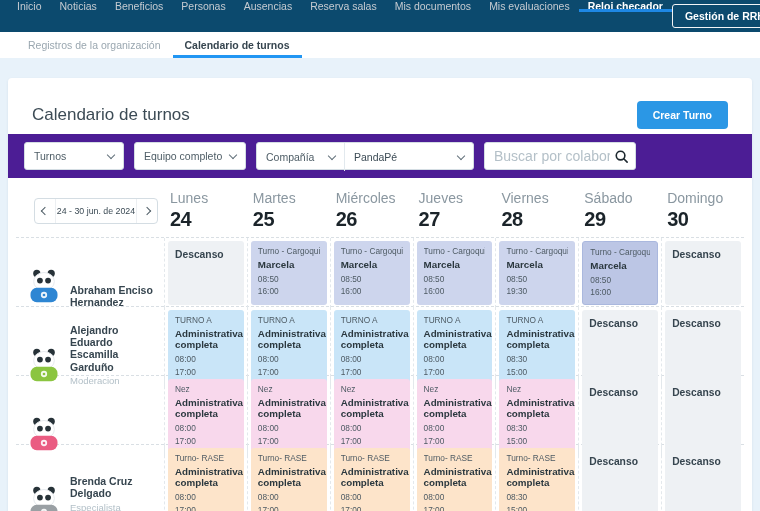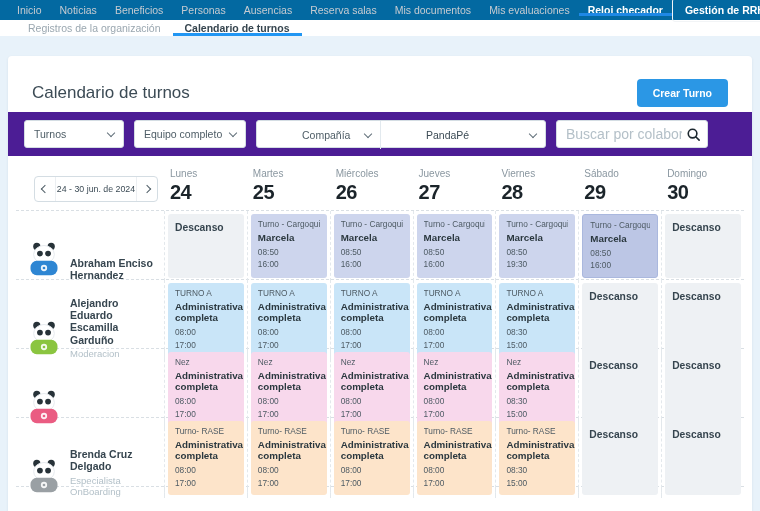--- a/index.html
+++ b/index.html
@@ -1,33 +1,33 @@
 <!DOCTYPE html>
 <html><head>
 <meta charset="utf-8">
 <style>
   * { margin:0; padding:0; box-sizing:border-box; }
   html,body { width:760px; height:511px; overflow:hidden; background:#e8f2fa;
     font-family:"Liberation Sans", sans-serif; }
 
   
-  .topnav { height:20px; background:#0369a1; display:flex; align-items:center;
+  .topnav { height:32px; background:#0c4a6e; display:flex; align-items:flex-start;
     padding:0 10px 0 8px; }
   .nav-item { display:flex; align-items:center; padding:0 9px; font-size:10.5px;
     color:#c6cbd1; cursor:pointer; position:relative; white-space:nowrap; }
   .nav-item.active { color:#ffffff; font-weight:bold; }
   .nav-item.active::after { content:""; position:absolute; left:0; right:0; bottom:0;
     height:3px; background:#1e88e5; }
   .nav-spacer { flex:1; }
   .rrhh-btn { align-self:center; border:1px solid #f2f4f6; border-radius:3px;
     color:#ffffff; font-size:10.5px; font-weight:bold; padding:5px 12px;
     background:transparent; cursor:pointer; white-space:nowrap; }
 
   
-  .tabsbar { height:16px; background:#ffffff; display:flex; align-items:stretch;
+  .tabsbar { height:26px; background:#ffffff; display:flex; align-items:stretch;
     padding-left:16px; }
   .tab { display:flex; align-items:center; padding:0 12px; font-size:10.5px;
     color:#9aa7b0; cursor:pointer; position:relative; white-space:nowrap; }
   .tab.active { color:#36454f; font-weight:bold; }
   .tab.active::after { content:""; position:absolute; left:0; right:0; bottom:0;
     height:3px; background:#2196f3; }
 
   
   .card { margin:20px 8px 0 8px; background:#ffffff; border-radius:4px;
     box-shadow:0 1px 3px rgba(30,60,90,.08); height:480px; overflow:hidden; }
@@ -42,21 +42,21 @@
   .filter-band { background:#4c1d95; height:44px; display:flex; align-items:center;
     gap:10px; padding:0 16px; }
   .select { background:#ffffff; border:1px solid #d4dde3; border-radius:3px;
     height:28px; display:flex; align-items:center; justify-content:space-between;
     font-size:10.5px; color:#4e5d66; padding:0 9px; cursor:pointer; }
   .sel-turnos { width:100px; }
   .sel-equipo { width:112px; }
   .select-group { display:flex; align-items:stretch; background:#fff;
     border:1px solid #d4dde3; border-radius:3px; height:28px; }
   .select-group .part { display:flex; align-items:center; justify-content:space-between;
-    font-size:10.5px; color:#4e5d66; padding:14px 9px; cursor:pointer;margin-left:36px; }
+    font-size:10.5px; color:#4e5d66; padding:14px 9px; cursor:pointer; }
   .select-group .part:first-child { width:88px; border-right:1px solid #e2e9ee; }
   .select-group .part:last-child { width:128px; color:#3c4b55; }
   .chev { width:6px; height:6px; border-right:1.4px solid #62707a;
     border-bottom:1.4px solid #62707a; transform:rotate(45deg); margin-top:-3px; flex:none; }
   .search-box { background:#ffffff; border:1px solid #d4dde3; border-radius:3px;
     height:28px; width:152px; display:flex; align-items:center; padding:0 6px 0 9px; }
   .search-box input { border:none; outline:none; flex:1; min-width:0; font-size:14px;
     color:#36454f; font-family:Liberation Sans, sans-serif; }
   .search-box input::placeholder { color:#b4c0c8; }
   .search-ic { flex:none; margin-left:4px; }
@@ -70,21 +70,21 @@
   .datenav .arrow { width:20px; height:100%; display:flex; align-items:center;
     justify-content:center; cursor:pointer; }
   .datenav .lbl { flex:1; text-align:center; font-size:8.8px; color:#3c4b55;
     border-left:1px solid #eceff2; border-right:1px solid #eceff2; height:100%;
     display:flex; align-items:center; justify-content:center; white-space:nowrap; }
   .chev-l { width:6px; height:6px; border-left:1.4px solid #4e5d66;
     border-bottom:1.4px solid #4e5d66; transform:rotate(45deg); }
   .chev-r { width:6px; height:6px; border-right:1.4px solid #4e5d66;
     border-top:1.4px solid #4e5d66; transform:rotate(45deg); }
   .day-head { padding-left:6px; }
-  .day-name { font-size:10px; color:#8a97a0; margin-bottom:2px; }
+  .day-name { font-size:14px; color:#8a97a0; margin-bottom:2px; }
   .day-num { font-size:20px; font-weight:bold; color:#1b242a; letter-spacing:-.5px; }
 
   .cal-row { border-top:1px dashed #d9dfe4; height:69px; }
   .cal-row .slot { padding:3px; min-width:0; }
   .cal-row .slot + .slot { border-left:1px dashed #e3e8ec; }
 
   .emp { display:flex; gap:8px; align-items:flex-end; padding:8px 2px 0 10px !important; }
   .emp svg { flex:none; }
   .emp-name { font-size:10.5px; font-weight:bold; color:#36454f; line-height:1.18; }
   .emp-role { font-size:9.5px; color:#b3c0c8; line-height:1.2; margin-top:2px; }

